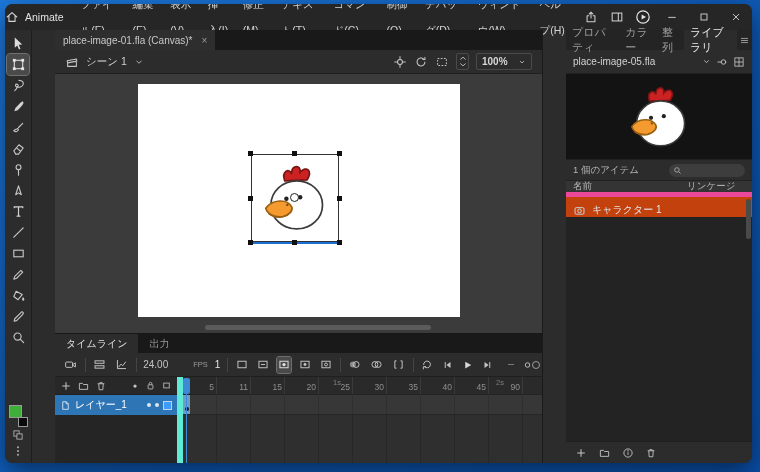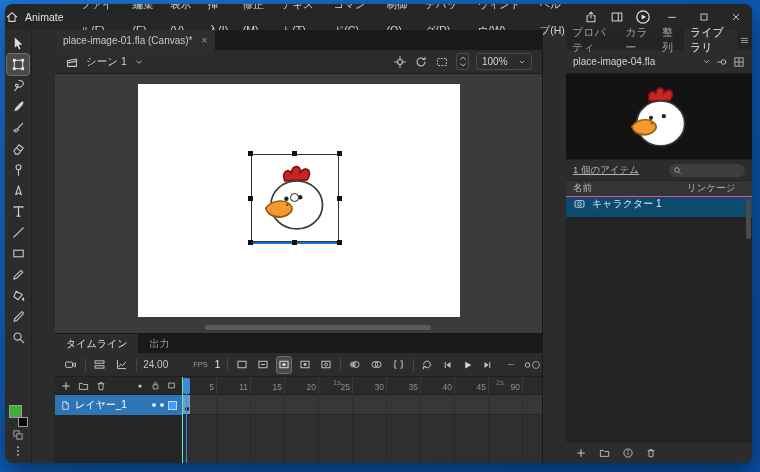--- a/index.html
+++ b/index.html
@@ -36,21 +36,21 @@
   .swatch-stroke { position:absolute; right:0; bottom:0; width:10px; height:10px; background:#0a0a0a; border:1px solid #9a9a9a; }
   .tools-bottom { display:flex; flex-direction:column; align-items:center; gap:4px; margin-bottom:6px; }
 
   
   .center { flex:1; display:flex; flex-direction:column; min-width:0; border-right:1px solid #1a1a1a; }
   .doctabs { height:20px; background:#191919; display:flex; align-items:stretch; flex:none; }
   .doctab { background:#2e2e2e; color:#c9c9c9; font-size:10px; display:flex; align-items:center; padding:0 8px; gap:9px; }
   .doctab .x { color:#9a9a9a; font-size:10px; }
   .scenebar { height:24px; background:#2c2c2c; border-bottom:1px solid #1f1f1f;
     display:flex; align-items:center; padding:0 10px; gap:7px; color:#cfcfcf; font-size:10.5px; flex:none;text-align:right; }
-  .sb-right { margin-left:auto; display:flex; align-items:center; gap:7px; }
+  .sb-right { margin-left:auto; display:flex; align-items:center; gap:7px;font-weight:bold; }
   .stepper { width:13px; height:17px; border:1px solid #4a4a4a; border-radius:2px;
     display:flex; flex-direction:column; align-items:center; justify-content:center; gap:1px; }
   .zoombox { min-width:56px; height:17px; border:1px solid #4a4a4a; border-radius:2px;
     display:flex; align-items:center; justify-content:space-between; padding:0 5px; font-size:10px; color:#d6d6d6; }
 
   
   .canvas { flex:1; position:relative; background:#3b3b3b; min-height:0; }
   .stage { position:absolute; left:50%; top:10px; transform:translateX(-50%);
     width:322px; height:233px; background:#ffffff; }
   .hscroll { position:absolute; bottom:3px; left:150px; width:226px; height:5px; background:#5b5b5b; border-radius:3px; }
@@ -69,21 +69,21 @@
   .tl-toolbar { height:24px; display:flex; align-items:center; gap:7px; padding:0 8px;
     border-bottom:1px solid #1f1f1f; color:#c4c4c4; font-size:10px; flex:none; }
   .tl-sep { width:1px; height:14px; background:#454545; }
   .tlicon { width:18px; height:16px; display:flex; align-items:center; justify-content:center; border-radius:2px; }
   .tlicon.active { background:#4a4a4a; outline:1px solid #6e6e6e; }
   .fpsunit { font-size:7.5px; color:#9a9a9a; margin-left:18px; }
   .tl-slider { width:58px; height:14px; display:flex; align-items:center; position:relative; }
   .tl-slider .track { width:100%; height:1px; background:#7a7a7a; }
   .tl-slider .knob { position:absolute; left:24px; width:8px; height:8px; border:1px solid #9a9a9a; border-radius:50%; background:#2c2c2c; }
   .tl-body { flex:1; display:flex; min-height:0; }
-  .layercol { width:128px; border-right:1px solid #5eead4; display:flex; flex-direction:column; background:#282828; flex:none; }
+  .layercol { width:128px; border-right:6px solid #5eead4; display:flex; flex-direction:column; background:#282828; flex:none; }
   .layerhdr { height:18px; display:flex; align-items:center; padding:0 5px; gap:5px; border-bottom:1px solid #1f1f1f; flex:none; }
   .lh-right { margin-left:auto; display:flex; align-items:center; gap:5px; }
   .layerrow { height:20px; display:flex; align-items:center; background:#2e75b5; color:#fff;
     font-size:10px; gap:4px; padding:0 5px; flex:none; }
   .lr-right { margin-left:auto; display:flex; align-items:center; gap:4px; }
   .dot { width:4px; height:4px; border-radius:50%; background:#dce6ef; }
   .outline-sq { width:9px; height:9px; background:#3f9bff; border:1px solid #bcd6ee; }
   .layer-rest { flex:1; background:#252525; }
   .framecol { flex:1; position:relative; overflow:hidden; background:#2f2f2f; }
   .ruler { height:18px; display:flex; background:#2a2a2a; border-bottom:1px solid #232323; position:relative; }
@@ -103,30 +103,30 @@
   .panel { width:186px; display:flex; flex-direction:column; background:#2c2c2c; flex:none; }
   .ptabs { height:20px; background:#242424; display:flex; align-items:stretch; font-size:11px; color:#9f9f9f; flex:none; }
   .ptab { padding:0 6px; display:flex; align-items:center; }
   .ptab.active { background:#2c2c2c; color:#ececec; }
   .pmenu { margin-left:auto; width:20px; display:flex; align-items:center; justify-content:center; }
   .docrow { height:24px; display:flex; align-items:center; padding:0 7px; gap:5px;
     font-size:10px; color:#d2d2d2; border-bottom:1px solid #202020; flex:none; }
   .docrow .grow { flex:1; }
   .preview { height:86px; background:#131313; display:flex; align-items:center; justify-content:center;
     border-bottom:1px solid #202020; flex:none; }
-  .countrow { height:20px; display:flex; align-items:center; padding:0 7px; font-size:9.5px; color:#b5b5b5; flex:none;text-decoration:underline; }
+  .countrow { height:20px; display:flex; align-items:center; padding:0 7px; font-size:9.5px; color:#b5b5b5; flex:none; }
   .search { margin-left:auto; width:76px; height:13px; background:#3d3d3d; border-radius:7px;
     display:flex; align-items:center; padding:0 4px; }
   .cols { height:17px; background:#343434; display:flex; align-items:center; font-size:9.5px;
-    color:#b9b9b9; padding:0 7px; border-top:1px solid #222; border-bottom:1px solid #ec4899; flex:none; }
+    color:#b9b9b9; padding:0 7px; border-top:1px solid #222; border-bottom:5px solid #ec4899; flex:none; }
   .cols .cname { flex:1; }
   .cols .clink { width:58px; }
   .list { flex:1; background:#232323; position:relative; min-height:0; }
-  .litem { height:20px; display:flex; align-items:flex-start; gap:6px; padding:0 7px;
-    background:#0c4a6e; color:#e2e8ee; font-size:10px; }
+  .litem { height:20px; display:flex; align-items:flex-end; gap:6px; padding:0 7px;
+    background:#c2410c; color:#e2e8ee; font-size:10px; }
   .pscroll { position:absolute; right:1px; top:2px; width:5px; height:40px; background:#4a4a4a; border-radius:3px; }
   .pbottom { height:22px; border-top:1px solid #202020; display:flex; align-items:center; gap:11px; padding:0 9px; flex:none; }
 </style>
 </head>
 <body>
 
 <div class="desktop">
 <div class="window">
 
   <div class="titlebar">
@@ -640,21 +640,21 @@
         <span class="ptab">整列</span>
         <span class="ptab active">ライブラリ</span>
         <span class="pmenu">
           <svg width="11" height="11" viewBox="0 0 16 16">
                 <path d="M3 5h10M3 8h10M3 11h10" stroke="#b0b0b0" stroke-width="1.2"></path>
               </svg>
         </span>
       </div>
 
       <div class="docrow">
-        <span class="grow">place-image-04.fla</span>
+        <span class="grow">place-image-05.fla</span>
         <span class="icn">
           <svg width="9" height="9" viewBox="0 0 16 16">
                 <path d="M4 6l4 4 4-4" stroke="#c6c6c6" stroke-width="1.6" fill="none"></path>
               </svg>
         </span>
         <span class="icn">
           <svg width="12" height="12" viewBox="0 0 16 16">
                 <g stroke="#c6c6c6" stroke-width="1.2" fill="none" stroke-linecap="round">
                   <path d="M2.5 8h4"></path>
                   <circle cx="10" cy="8" r="3"></circle>

